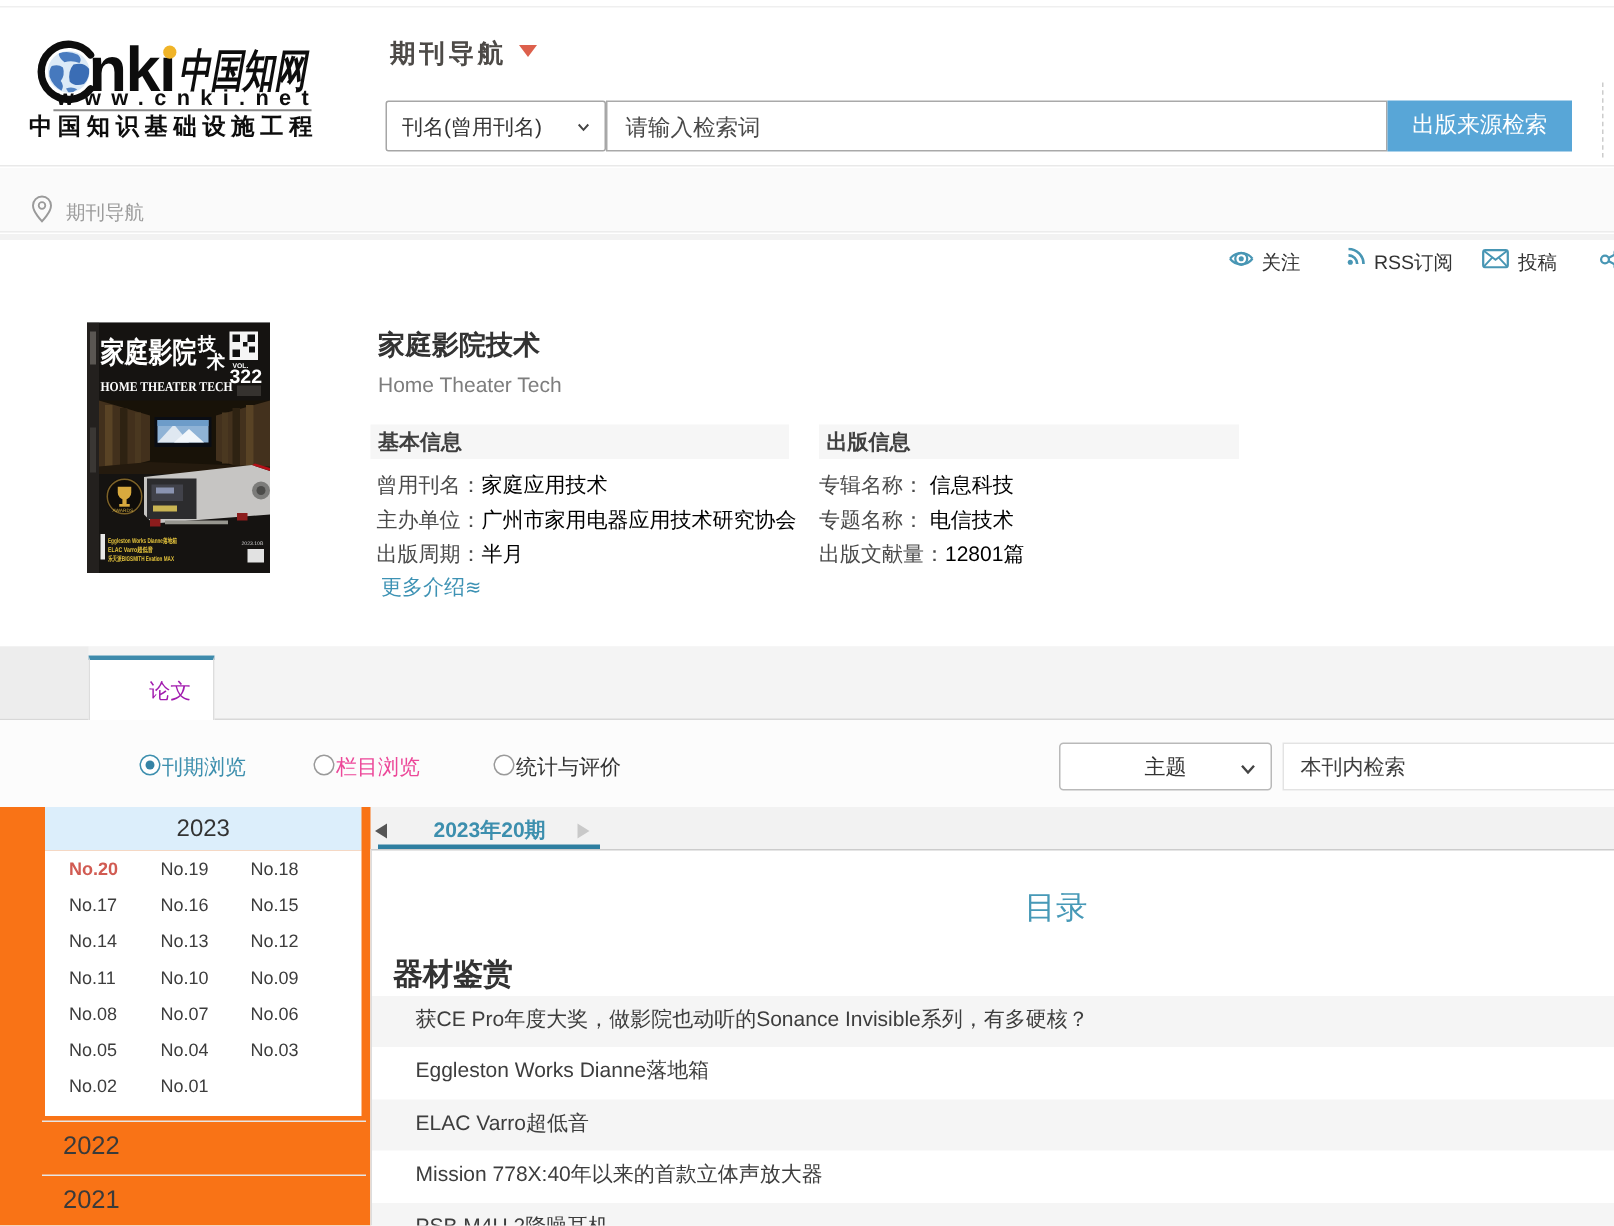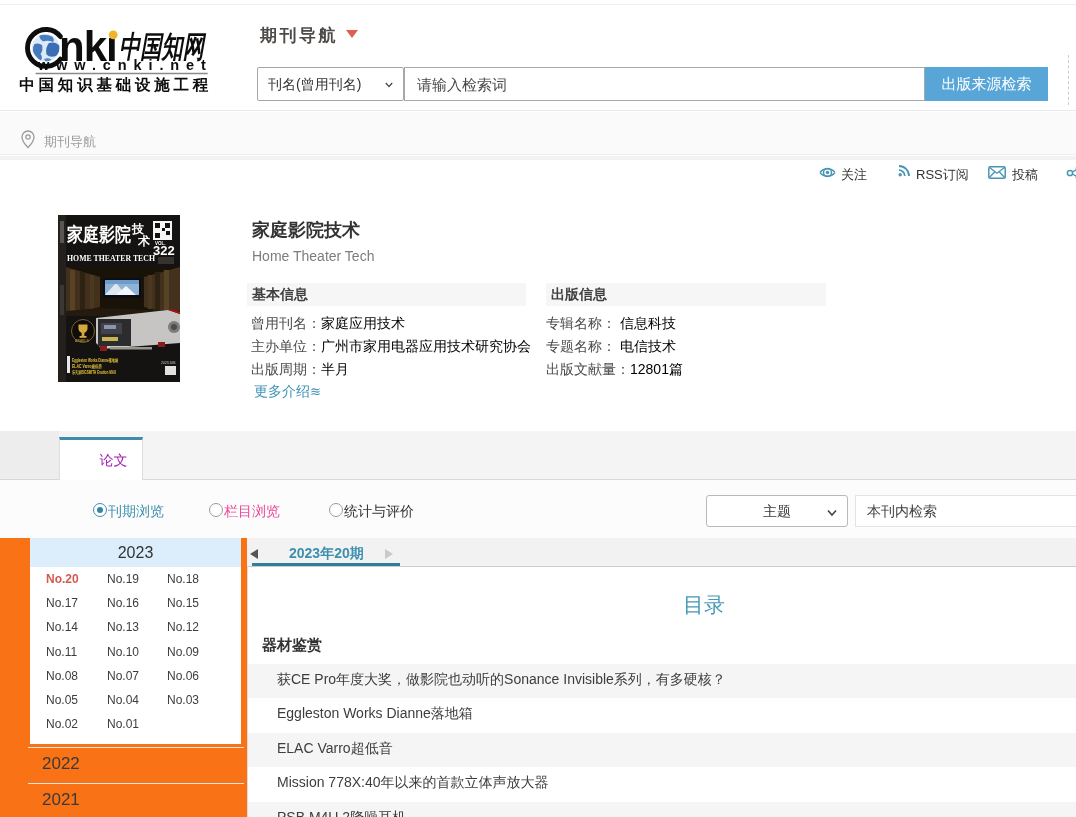--- a/index.html
+++ b/index.html
@@ -63,21 +63,21 @@
 .iss.red { color:#d15b52; font-weight:bold; }
 .yr { position:absolute; left:42px; font-size:17px; color:#3a3a3a; }
 .ysep { position:absolute; left:28px; width:216px; height:1px; background:#e6e6e6; }
 #pane { position:absolute; left:247px; top:566px; width:913px; height:251px; background:#fff; border-left:1px solid #ddd; border-top:1px solid #ccc; }
 #issnav { position:absolute; left:247px; top:538px; width:829px; height:28px; }
 #inav-l { position:absolute; left:3px; top:11px; width:0; height:0; border-top:5px solid transparent; border-bottom:5px solid transparent; border-right:8px solid #555; }
 #inav-txt { position:absolute; left:42px; top:7px; font-size:14px; font-weight:bold; color:#3d8fae; }
 #inav-r { position:absolute; left:138px; top:11px; width:0; height:0; border-top:5px solid transparent; border-bottom:5px solid transparent; border-left:8px solid #c9c9c9; }
 #inav-line { position:absolute; left:5px; top:25px; width:148px; height:3px; background:#2e7ea0; }
 #mulu { position:absolute; left:248px; top:591px; width:912px; text-align:center; font-size:21px; color:#4799b7; }
-#secthdr { position:absolute; left:262px; top:636px; font-size:15px; font-weight:bold; color:#333; }
+#secthdr { position:absolute; left:262px; top:636px; font-size:20px; font-weight:bold; color:#333; }
 .lrow { position:absolute; left:248px; width:912px; height:34.5px; font-size:14px; color:#3d3d3d; line-height:31px; padding-left:29px; }
 .lrow.g { background:#f5f5f5; }
 svg.icon { position:absolute; }
 </style>
 </head>
 <body>
 <div id="hdr">
   <div id="topline"></div>
   <svg id="logosvg" width="220" height="75" viewBox="0 0 220 75" style="position:absolute;left:19px;top:25px">
     <circle cx="26.8" cy="22.9" r="14.5" fill="#dceaf7"></circle>

